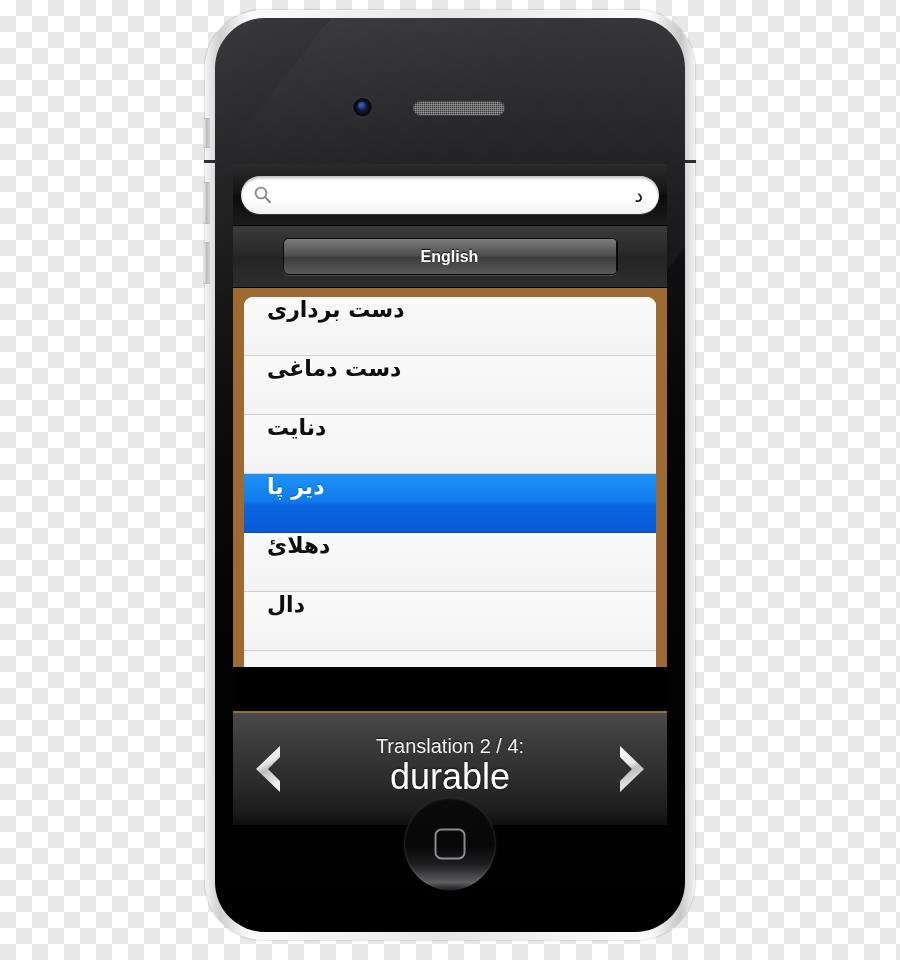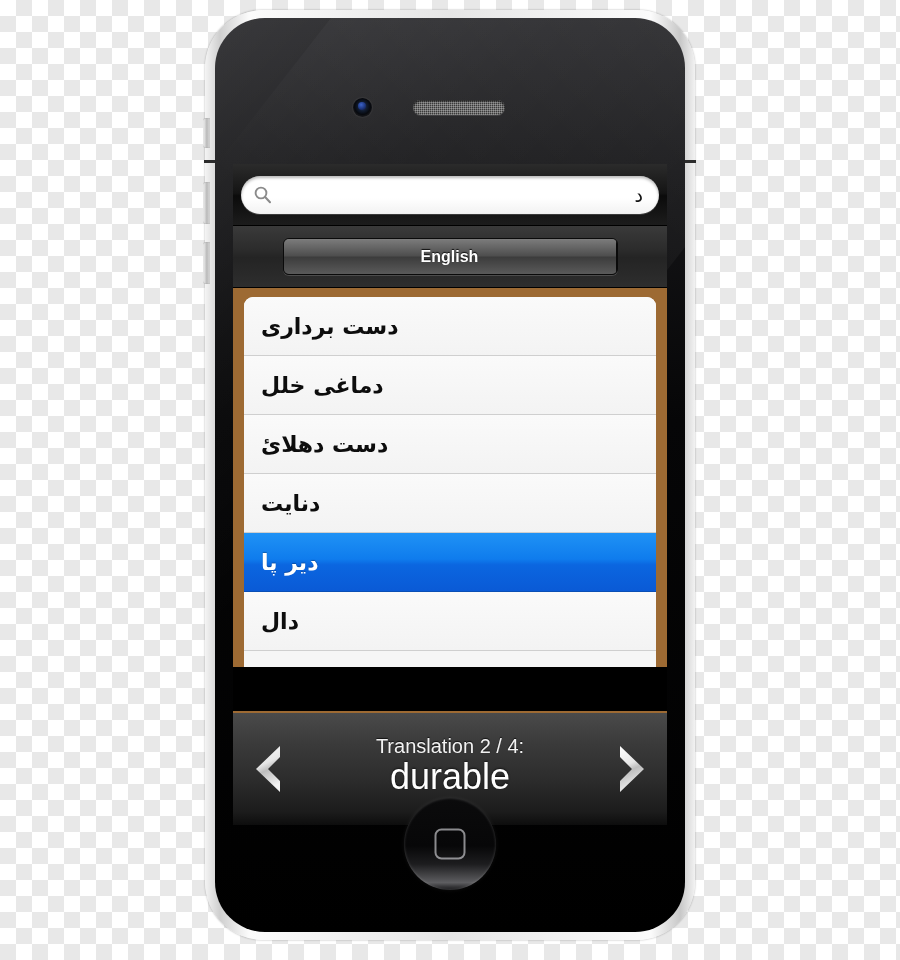--- a/index.html
+++ b/index.html
@@ -248,23 +248,23 @@
   .list {
     height: 100%;
     background: #f6f6f6;
     border-radius: 9px 9px 0 0;
     overflow: hidden;
   }
 
   .list-row {
     height: 59px;
     display: flex;
-    align-items: center;
+    align-items: flex-start;
     justify-content: flex-end;
-    padding: 0 17px;
+    padding: 0 23px;
     border-bottom: 1px solid #cfcfcf;
     background: linear-gradient(to bottom, #fafafa 0%, #f3f3f3 100%);
     direction: rtl;
     cursor: pointer;
   }
 
   .list-row .word {
     font-family: "DejaVu Sans", "Liberation Sans", sans-serif;
     font-size: 22px;
     font-weight: bold;
@@ -364,30 +364,30 @@
           <div class="seg active">English</div>
         </div>
       </div>
 
       <div class="list-frame">
         <div class="list">
           <div class="list-row">
             <span class="word">دست برداری</span>
           </div>
           <div class="list-row">
-            <span class="word">دماغی خلل</span>
-          </div>
-          <div class="list-row">
-            <span class="word">دست دهلائ</span>
+            <span class="word">دست دماغی</span>
           </div>
           <div class="list-row">
             <span class="word">دنایت</span>
           </div>
           <div class="list-row selected">
             <span class="word">دیر پا</span>
+          </div>
+          <div class="list-row">
+            <span class="word">دهلائ</span>
           </div>
           <div class="list-row">
             <span class="word">دال</span>
           </div>
         </div>
       </div>
 
       <div class="transbar">
         <div class="nav-arrow">
           <svg width="44" height="58" viewBox="0 0 44 58">

